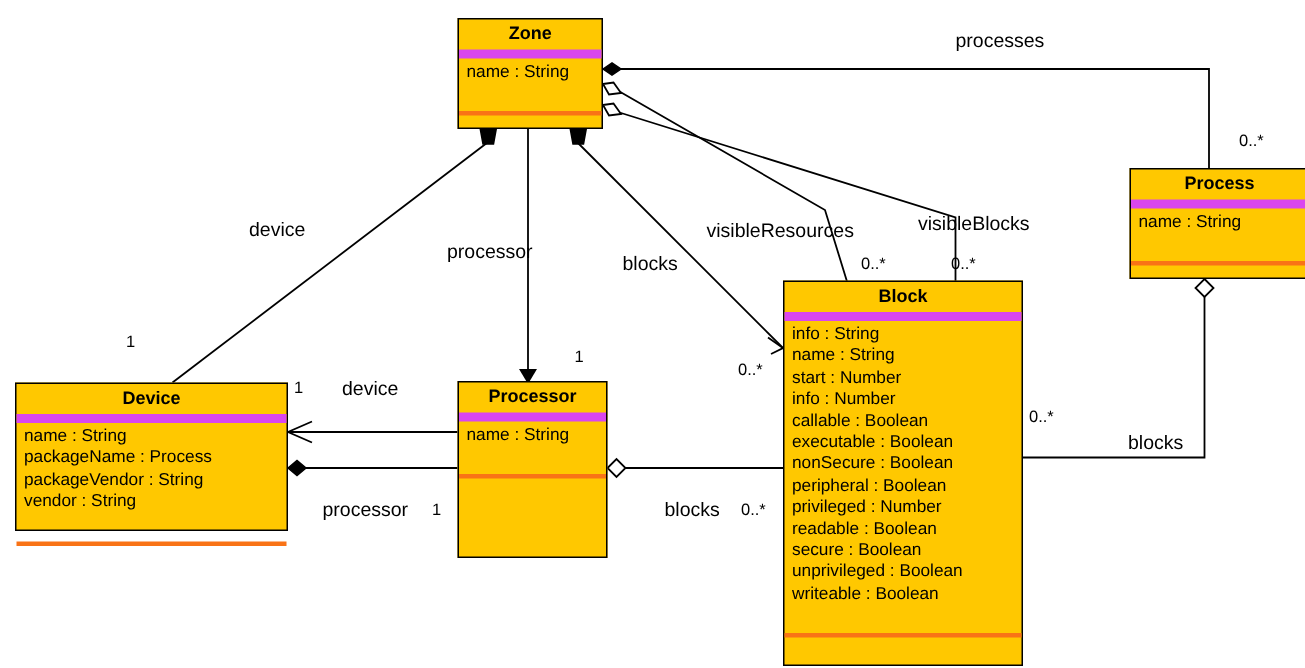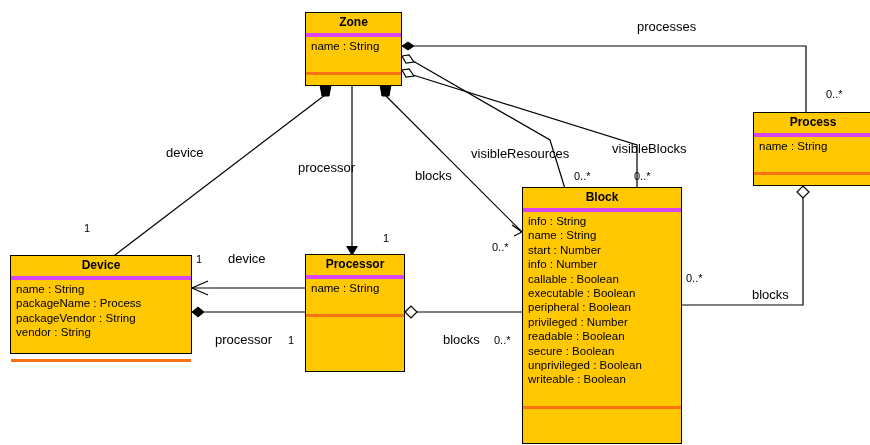--- a/index.html
+++ b/index.html
@@ -27,21 +27,21 @@
     border: 1px solid #000000;
     box-sizing: border-box;
     z-index: 5;
   }
   .uml-title {
     text-align: center;
     font-weight: bold;
     font-size: 12px;
     color: #000000;
     padding: 3px 4px 4px 4px;
-    border-bottom: 4px solid #d946ef;
+    border-bottom: 6px solid #d946ef;
     line-height: 13px;
   }
   .uml-attrs {
     padding: 2px 5px 19px 5px;
     border-bottom: 3px solid #f97316;
     font-size: 11.5px;
     line-height: 14.4px;
     color: #000000;
   }
   .uml-attrs div { white-space: nowrap; }
@@ -146,20 +146,21 @@
 
   <div class="uml-class col" style="left:522px; top:187px; width:160px; height:257px;">
     <div class="uml-title">Block</div>
     <div class="uml-attrs">
       <div>info : String</div>
       <div>name : String</div>
       <div>start : Number</div>
       <div>info : Number</div>
       <div>callable : Boolean</div>
       <div>executable : Boolean</div>
+      <div>nonSecure : Boolean</div>
       <div>peripheral : Boolean</div>
       <div>privileged : Number</div>
       <div>readable : Boolean</div>
       <div>secure : Boolean</div>
       <div>unprivileged : Boolean</div>
       <div>writeable : Boolean</div>
     </div>
     <div class="uml-ops"></div>
   </div>
 

